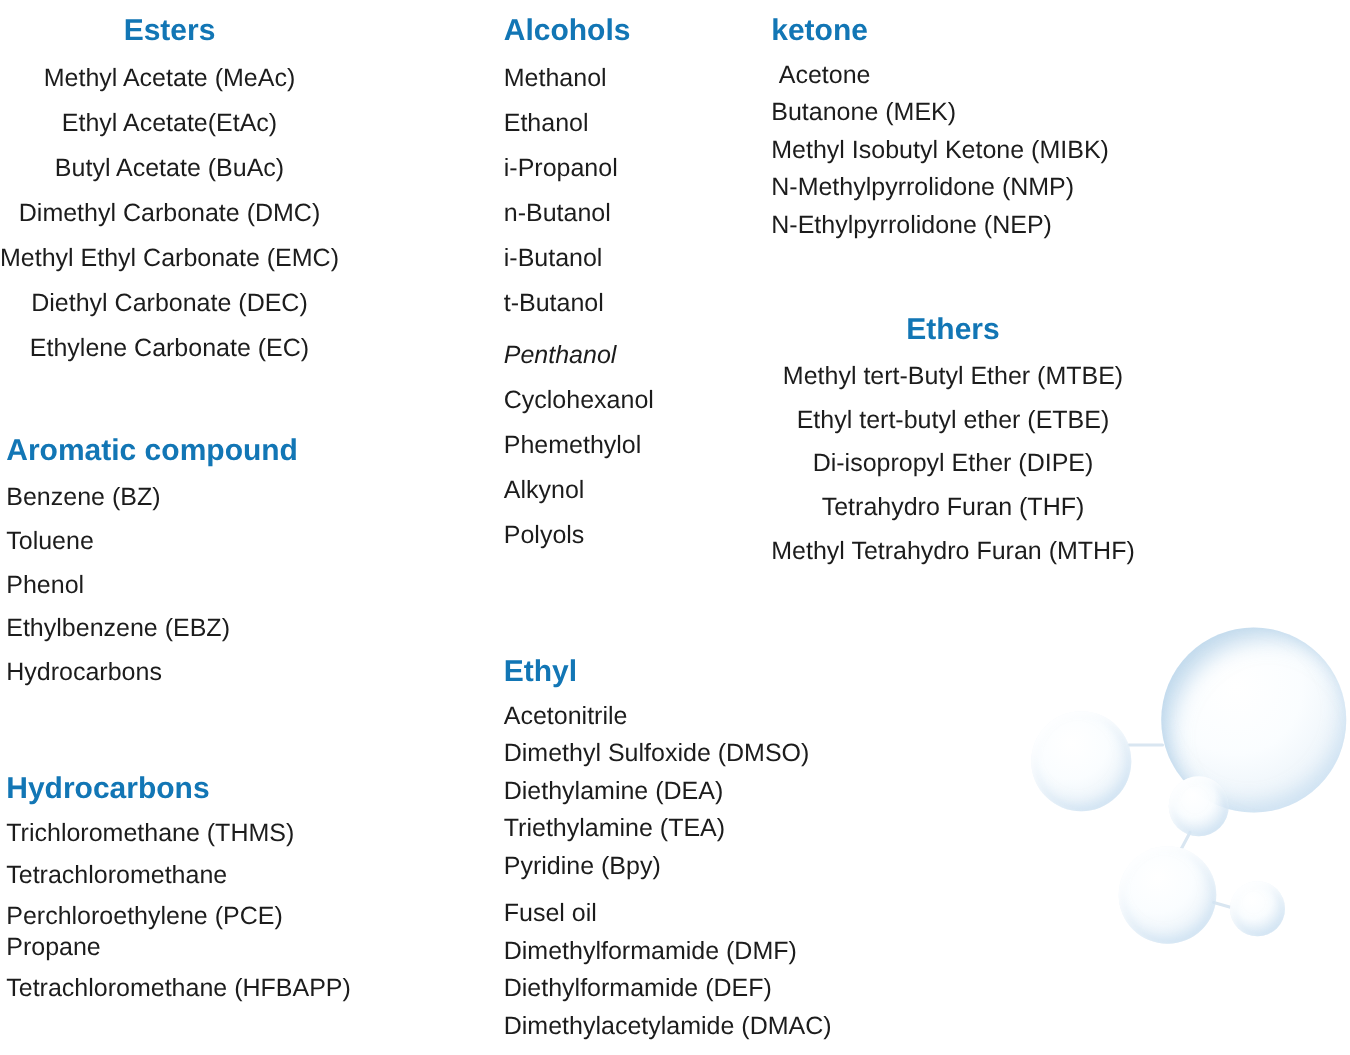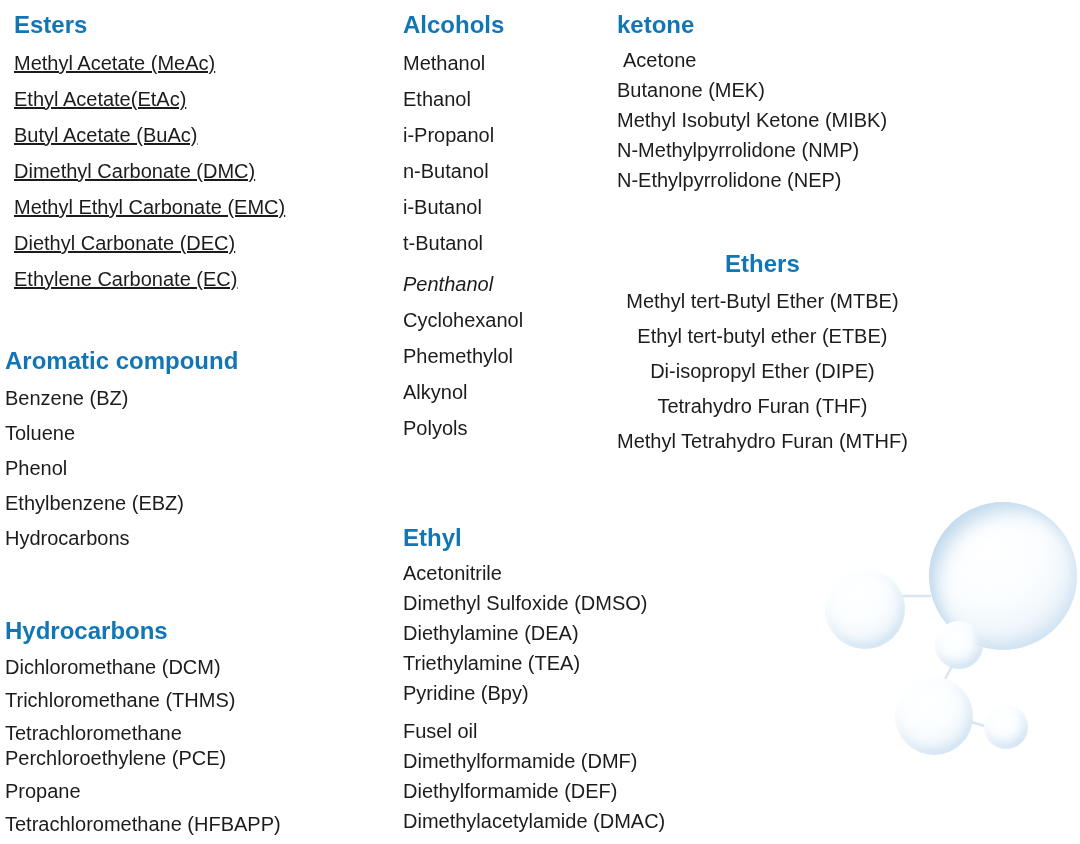--- a/index.html
+++ b/index.html
@@ -8,22 +8,22 @@
     background:#ffffff;
     font-family:"Liberation Sans","DejaVu Sans",sans-serif;
   }
   .section{position:absolute;}
   .section h2{
     margin:0;font-size:24px;line-height:26px;font-weight:bold;color:#1276b5;
   }
   .section ul{list-style:none;margin:7px 0 0 0;padding:0;}
   .item{font-size:20px;color:#1c1c1c;white-space:nowrap;}
 
-  .sec-esters{left:14px;top:12px;}
-  .sec-esters .item{line-height:36px;text-decoration:underline;}
+  .sec-esters{left:0;top:12px;text-align:center;}
+  .sec-esters .item{line-height:36px;}
   .sec-aromatic{left:5px;top:348px;}
   .sec-aromatic .item{line-height:35px;}
   .sec-hydrocarbons{left:5px;top:618px;}
   .sec-hydrocarbons .item{line-height:33px;}
   .sec-hydrocarbons .item:nth-child(4){margin-top:-8px;}
   .sec-alcohols{left:403px;top:12px;}
   .sec-alcohols .item{line-height:36px;}
   .sec-alcohols .item:nth-child(7){margin-top:5px;font-style:italic;}
   .sec-others{left:403px;top:525px;}
   .sec-others .item{line-height:30px;}
@@ -79,21 +79,20 @@
       <li class="item">Toluene</li>
       <li class="item">Phenol</li>
       <li class="item">Ethylbenzene (EBZ)</li>
       <li class="item">Hydrocarbons</li>
     </ul>
 </div>
 
 <div class="section sec-hydrocarbons">
   <h2>Hydrocarbons</h2>
   <ul>
-      <li class="item">Dichloromethane (DCM)</li>
       <li class="item">Trichloromethane (THMS)</li>
       <li class="item">Tetrachloromethane</li>
       <li class="item">Perchloroethylene (PCE)</li>
       <li class="item">Propane</li>
       <li class="item">Tetrachloromethane (HFBAPP)</li>
     </ul>
 </div>
 
 <div class="section sec-alcohols">
   <h2>Alcohols</h2>

